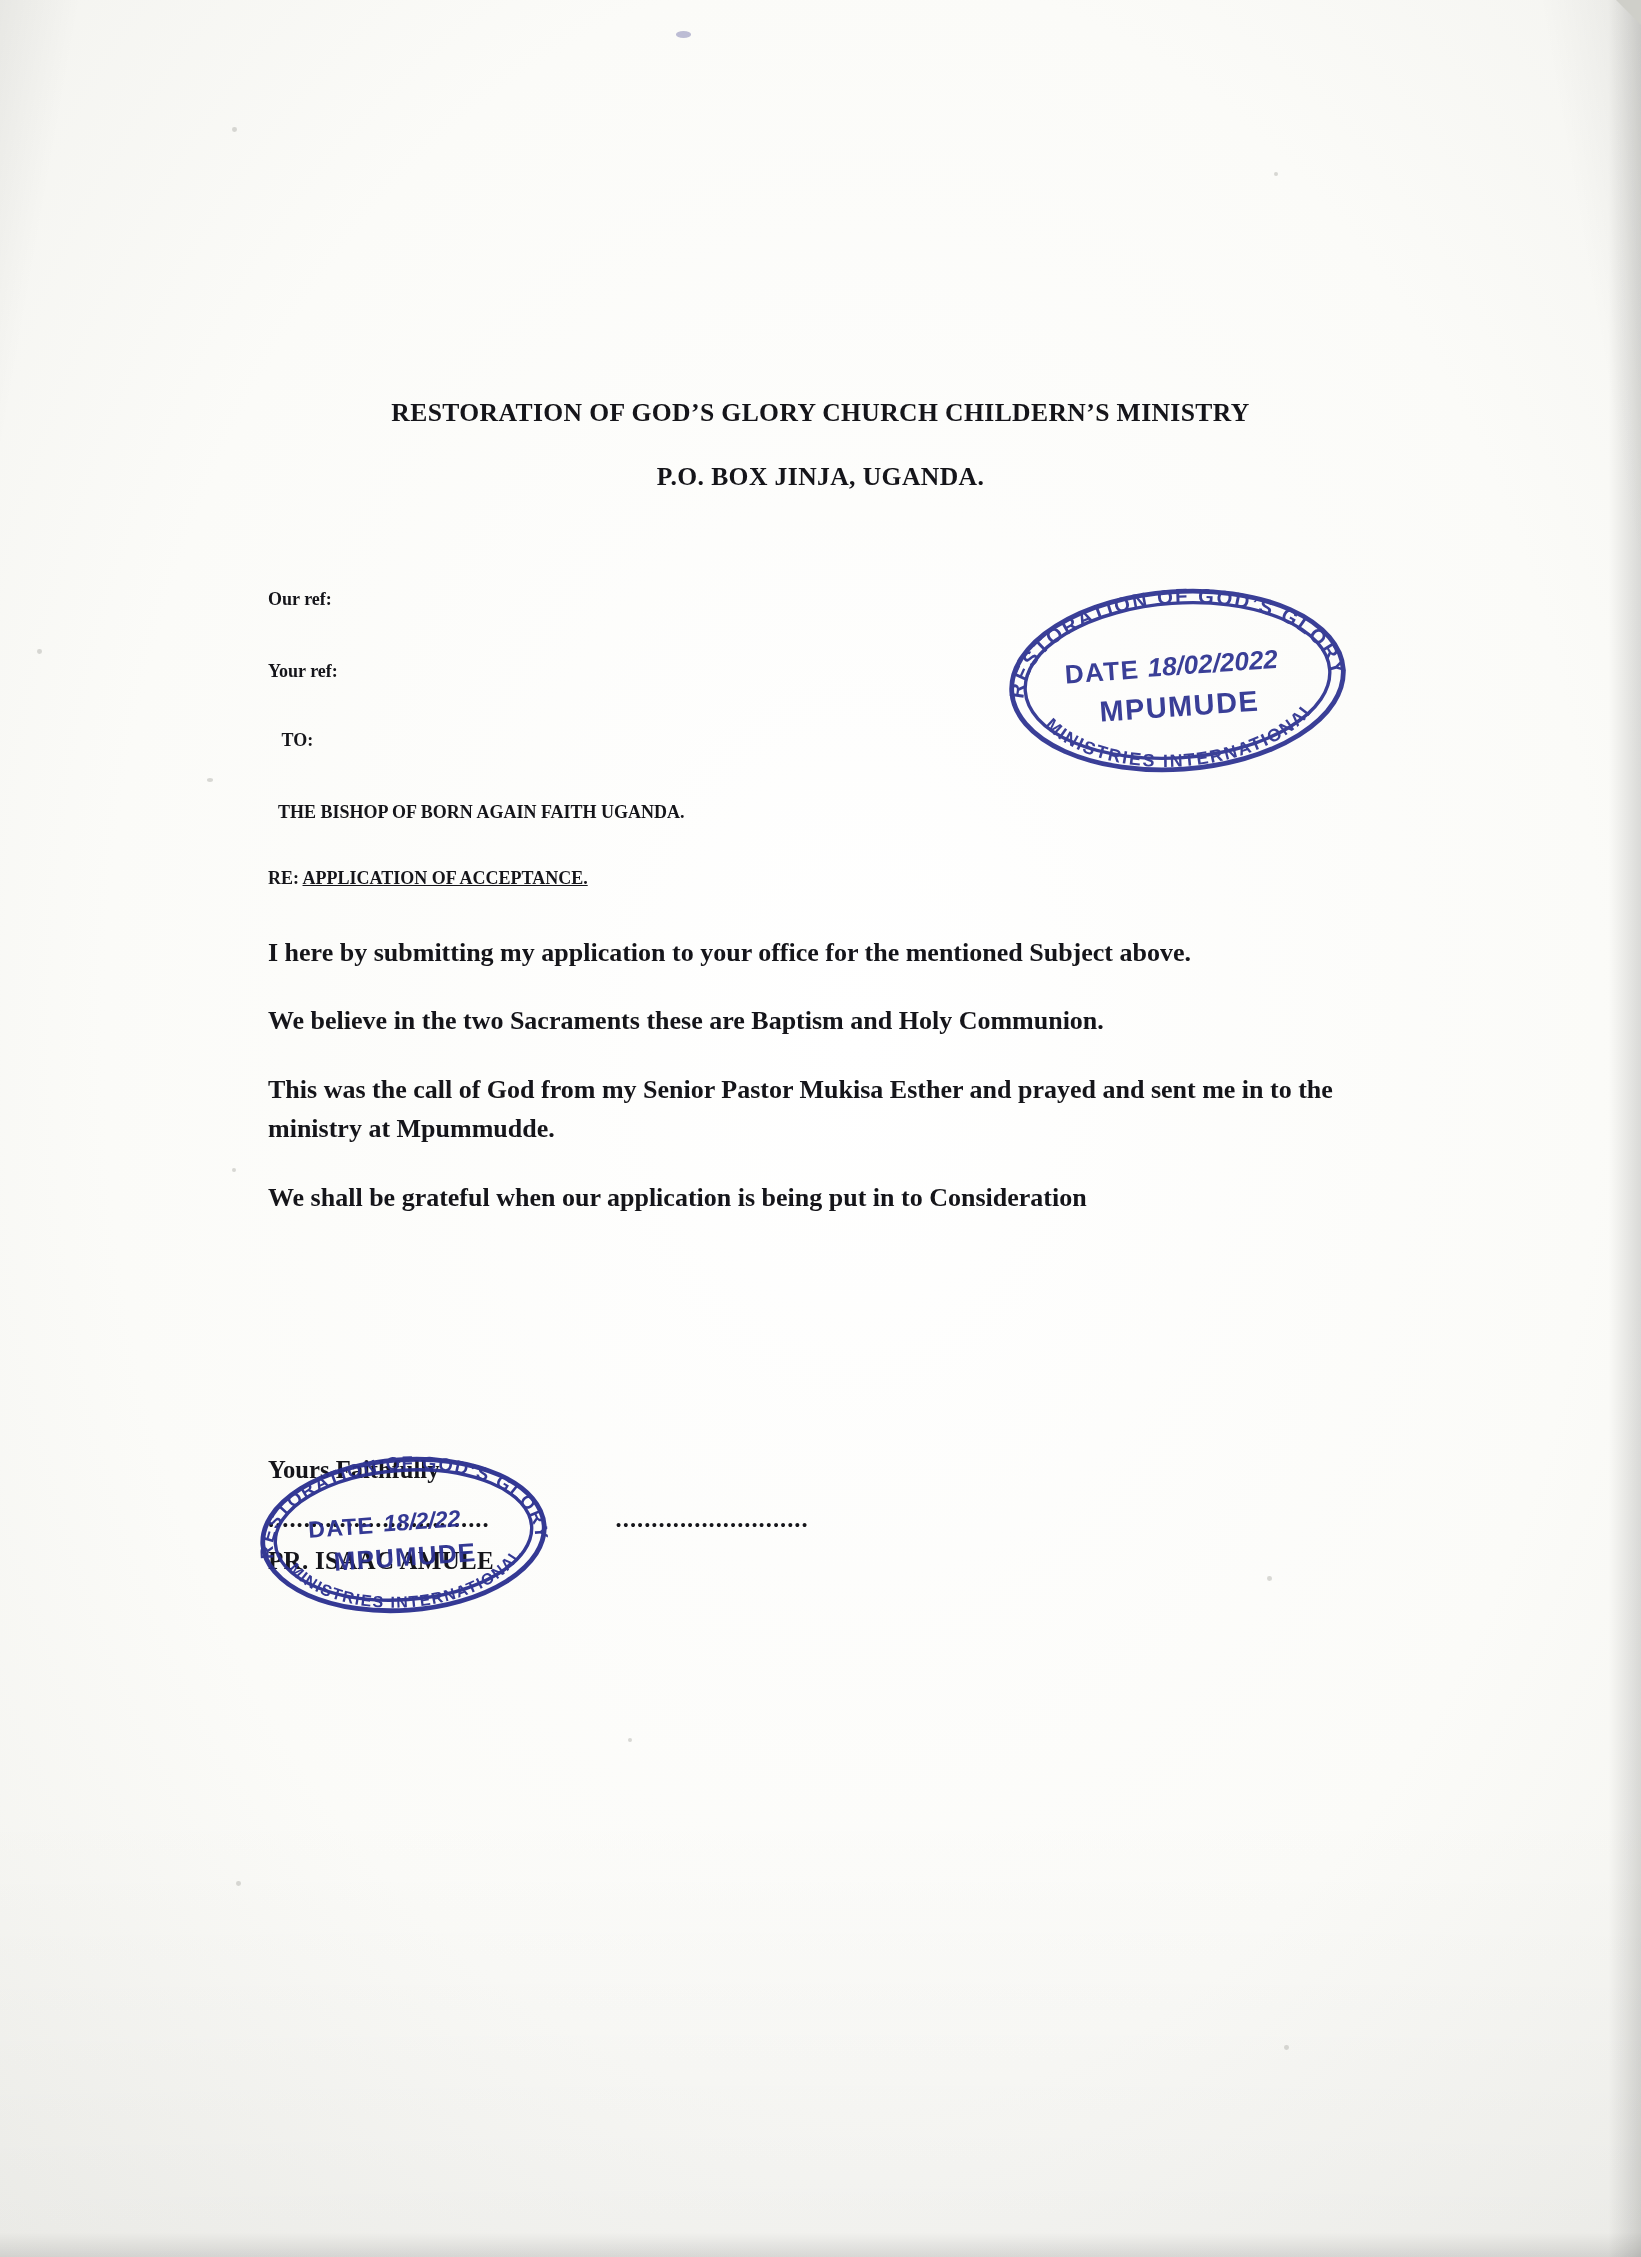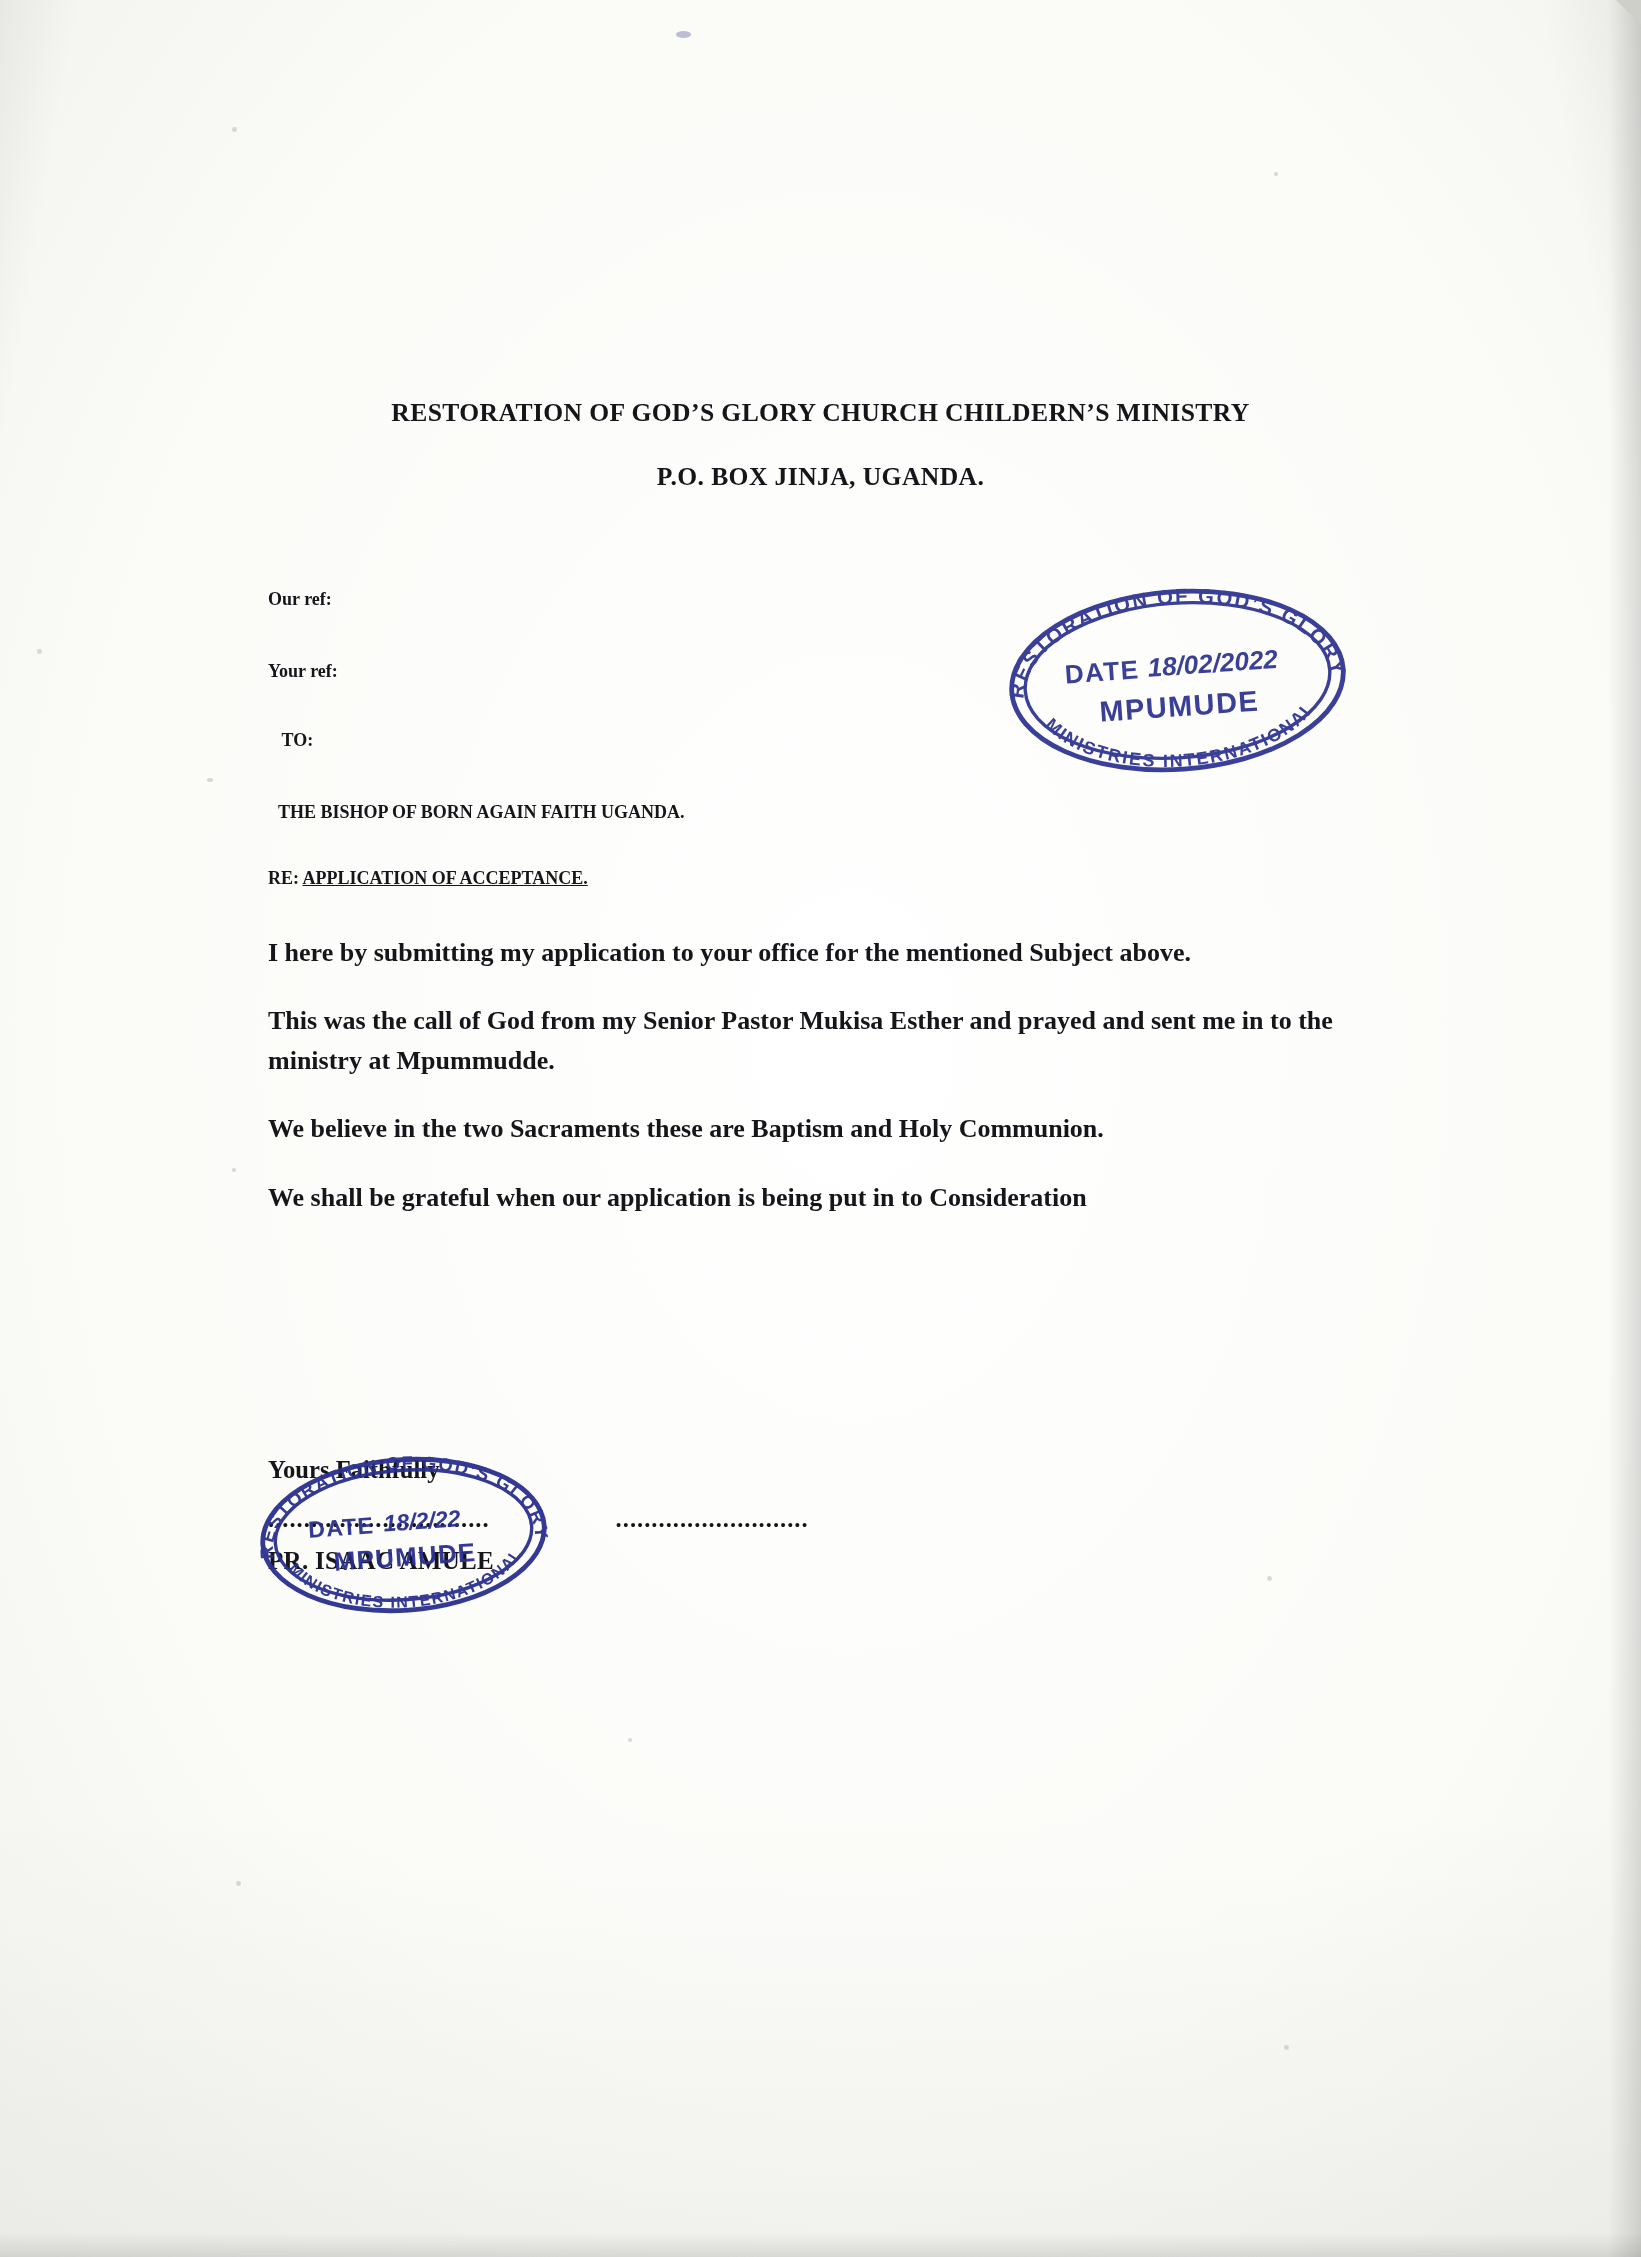--- a/index.html
+++ b/index.html
@@ -198,22 +198,22 @@
     <p class="line ref-2">Your ref:</p>
 
     <p class="line indent-small to-label">TO:</p>
 
     <p class="line addr-1">THE BISHOP OF BORN AGAIN FAITH UGANDA.</p>
 
 
     <p class="line re-line"><span>RE: </span><span class="re-underline">APPLICATION OF ACCEPTANCE.</span></p>
 
     <p class="para">I here by submitting my application to your office for the mentioned Subject above.</p>
+    <p class="para">We believe in the two Sacraments these are Baptism and Holy Communion.</p>
     <p class="para">This was the call of God from my Senior Pastor Mukisa Esther and prayed and sent me in to the ministry at Mpummudde.</p>
-    <p class="para">We believe in the two Sacraments these are Baptism and Holy Communion.</p>
     <p class="para">We shall be grateful when our application is being put in to Consideration</p>
   </div>
 
   <div class="sign-block">
     <div class="yours-line">Yours Faithfully</div>
     <div class="dots-row"><span>...............................</span><span class="dots-gap"></span><span>...........................</span></div>
     <div class="name-line">PR. ISAAC AMULE</div>
   </div>
 
   <div class="stamp stamp-top">

